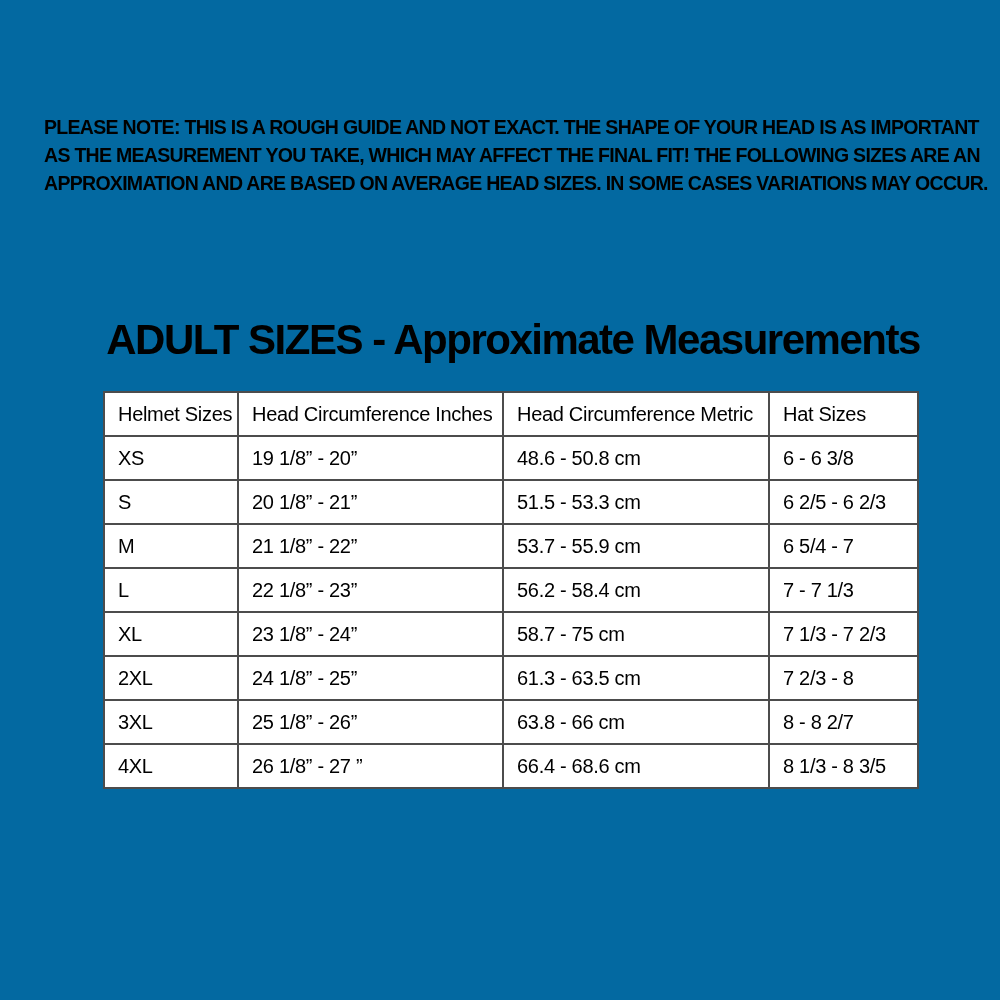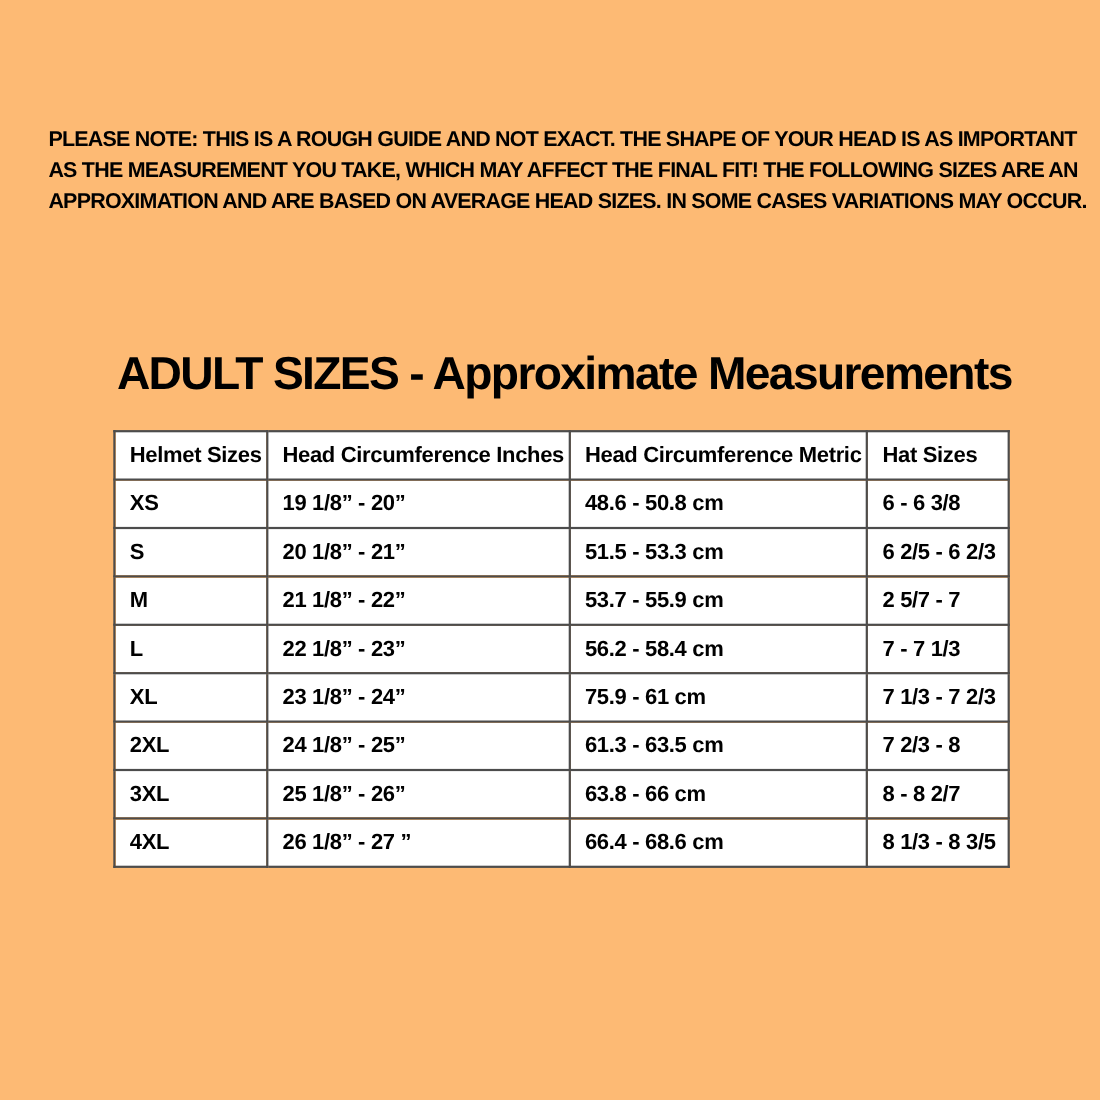--- a/index.html
+++ b/index.html
@@ -4,21 +4,21 @@
 <style>
   * { box-sizing: border-box; margin: 0; padding: 0; }
   html, body { background: #ffffff; }
   body {
     width: 1000px; height: 1000px;
     font-family: "Liberation Sans", sans-serif;
     color: #000000;
     position: relative;
     overflow: hidden;
   }
-  .page { position: relative; width: 1000px; height: 1000px; background: #fdba74; }
+  .page { position: relative; width: 1000px; height: 1000px; background: #0369a1; }
 
   .note {
     position: absolute;
     left: 44px;
     width: 930px;
     font-weight: 700;
     font-size: 19.5px;
     letter-spacing: -0.7px;
     color: #000000;
   }
@@ -48,35 +48,35 @@
     position: absolute;
     left: 103px;
     top: 391px;
     border-collapse: collapse;
     table-layout: fixed;
   }
   table.size-table th,
   table.size-table td {
     border: 2px solid #4c4c4c;
     font-size: 20px;
-    font-weight: 700;
+    font-weight: 400;
     letter-spacing: -0.3px;
     text-align: left;
     vertical-align: middle;
     padding: 0 4px 0 13px;
     height: 44px;
     white-space: nowrap;
     overflow: hidden;
     color: #000000;
     background: #ffffff;
   }
   .col-helmet { width: 134px; }
   .col-inches { width: 265px; }
   .col-metric { width: 266px; margin-left: 17px; }
-  .col-hat    { width: 129px; }
+  .col-hat    { width: 149px; }
 </style>
 </head>
 <body>
 
 <div class="page">
 
   <div class="note note-1">
     <div class="note-line">PLEASE NOTE: THIS IS A ROUGH GUIDE AND NOT EXACT. THE SHAPE OF YOUR HEAD IS AS IMPORTANT</div>
     <div class="note-line">AS THE MEASUREMENT YOU TAKE, WHICH MAY AFFECT THE FINAL FIT! THE FOLLOWING SIZES ARE AN</div>
     <div class="note-line">APPROXIMATION AND ARE BASED ON AVERAGE HEAD SIZES. IN SOME CASES VARIATIONS MAY OCCUR.</div>
@@ -104,32 +104,32 @@
         <tr>
           <td>S</td>
           <td>20 1/8” - 21”</td>
           <td>51.5 - 53.3 cm</td>
           <td>6 2/5 - 6 2/3</td>
         </tr>
         <tr>
           <td>M</td>
           <td>21 1/8” - 22”</td>
           <td>53.7 - 55.9 cm</td>
-          <td>2 5/7 - 7</td>
+          <td>6 5/4 - 7</td>
         </tr>
         <tr>
           <td>L</td>
           <td>22 1/8” - 23”</td>
           <td>56.2 - 58.4 cm</td>
           <td>7 - 7 1/3</td>
         </tr>
         <tr>
           <td>XL</td>
           <td>23 1/8” - 24”</td>
-          <td>75.9 - 61 cm</td>
+          <td>58.7 - 75 cm</td>
           <td>7 1/3 - 7 2/3</td>
         </tr>
         <tr>
           <td>2XL</td>
           <td>24 1/8” - 25”</td>
           <td>61.3 - 63.5 cm</td>
           <td>7 2/3 - 8</td>
         </tr>
         <tr>
           <td>3XL</td>

